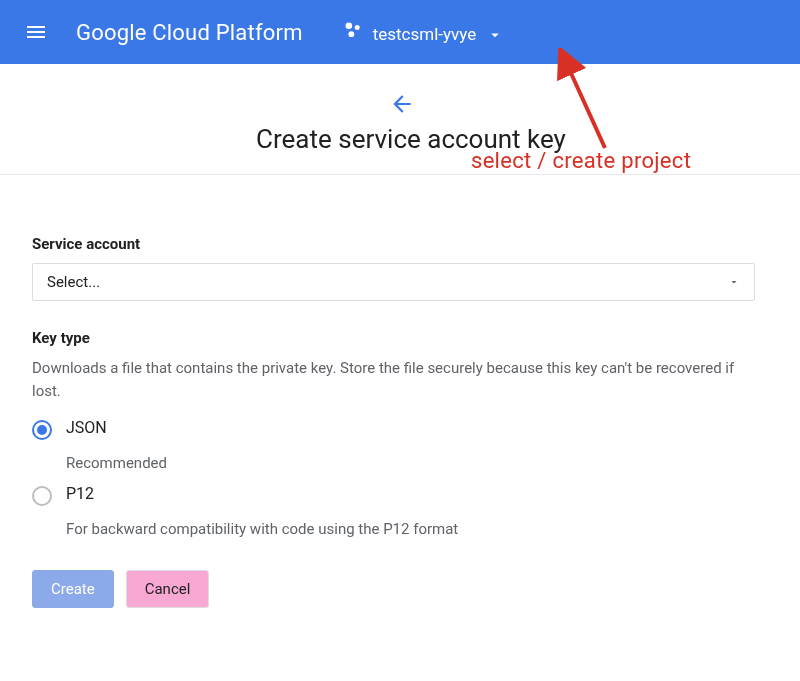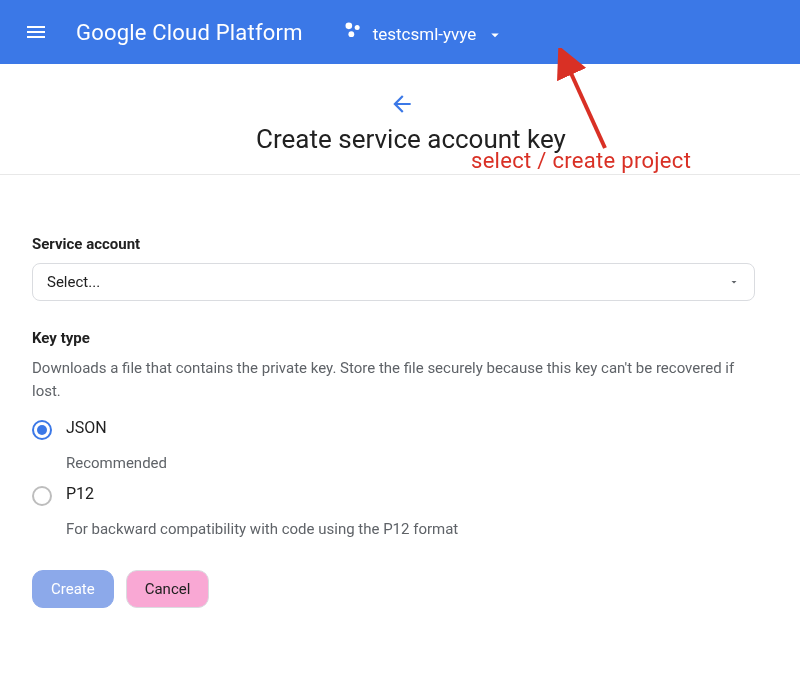--- a/index.html
+++ b/index.html
@@ -110,21 +110,21 @@
     .field-label {
       font-size: 15px;
       font-weight: 700;
       color: #212121;
       margin-bottom: 10px;
     }
     .select-box {
       width: 100%;
       height: 38px;
       border: 1px solid #dadce0;
-      border-radius: 8px;
+      border-radius: 2px;
       display: flex;
       align-items: center;
       justify-content: space-between;
       padding: 0 14px;
       cursor: pointer;
       background: #fff;
     }
     .select-text {
       font-size: 15px;
       color: #212121;
@@ -184,21 +184,21 @@
       margin-top: 17px;
     }
     .button-row {
       margin-top: 32px;
       display: flex;
       gap: 12px;
     }
     .btn {
       padding: 9px 18px;
       font-size: 15px;
-      border-radius: 11px;
+      border-radius: 3px;
       cursor: pointer;
       border: 1px solid transparent;
     }
     .btn-primary {
       background: #8ca9ea;
       color: #fff;
       border: 1px solid #8ca9ea;
     }
     .btn-secondary {
       background: #f9a8d4;

